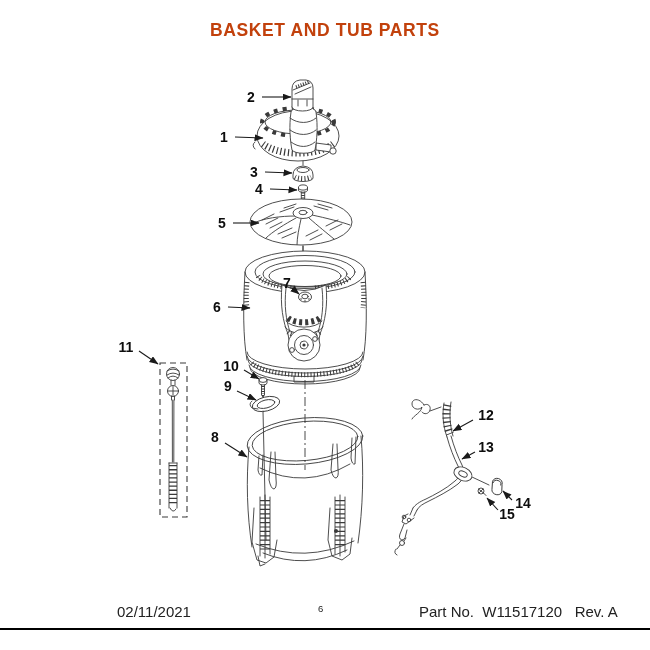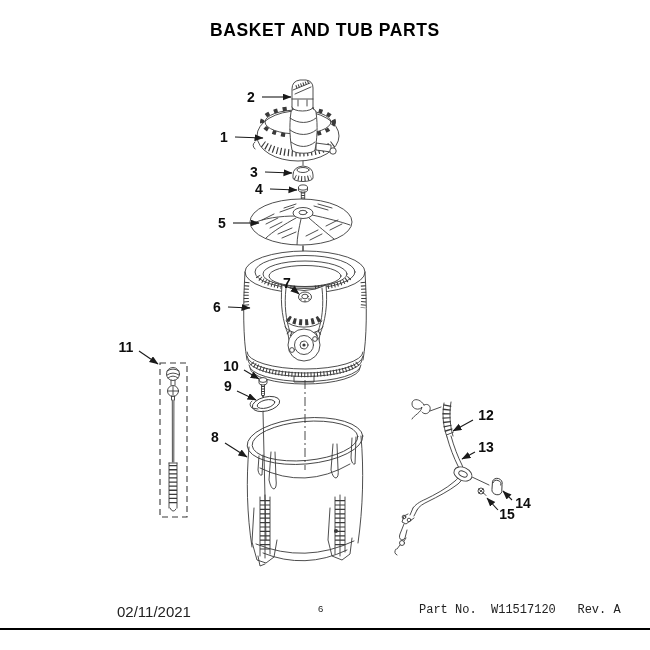--- a/index.html
+++ b/index.html
@@ -1,24 +1,24 @@
 <!DOCTYPE html>
 <html><head>
 <meta charset="utf-8">
 <style>
   html,body{margin:0;padding:0;}
   body{width:650px;height:650px;background:#ffffff;position:relative;overflow:hidden;
        font-family:"Liberation Sans", sans-serif;}
   .page{position:absolute;inset:0;background:#fff;}
   .title{position:absolute;top:20px;left:0;width:650px;text-align:center;
-         font-weight:700;font-size:17.5px;letter-spacing:.6px;color:#000000;}
+         font-weight:700;font-size:17.5px;letter-spacing:.6px;color:#c2410c;}
   .diagram-svg{position:absolute;left:0;top:0;}
   .footer-date{position:absolute;left:117px;top:603px;font-size:15px;color:#222;}
   .footer-page{position:absolute;left:318px;top:603px;font-size:9.5px;color:#222;}
-  .footer-part{position:absolute;left:419px;top:603px;font-size:12px;color:#222;white-space:pre;font-family:Liberation Mono, monospace;}
+  .footer-part{position:absolute;left:419px;top:603px;font-size:15px;color:#222;white-space:pre;}
   .bottom-rule{position:absolute;left:0;top:628px;width:650px;height:2px;background:#000;}
   
   .ln  {fill:none;stroke:#3a3a3a;stroke-width:.9;stroke-linecap:round;stroke-linejoin:round;}
   .lnf {fill:#ffffff;stroke:#3a3a3a;stroke-width:.9;stroke-linejoin:round;}
   .dot {fill:#3a3a3a;stroke:none;}
   .dashdot{fill:none;stroke:#4a4a4a;stroke-width:1;stroke-dasharray:9 3 2 3;}
   .dashrect{fill:none;stroke:#3a3a3a;stroke-width:1.1;stroke-dasharray:6 4;}
   .tkA{fill:none;stroke:#3a3a3a;stroke-width:7;stroke-dasharray:1.2 2.6;stroke-linecap:butt;}
   .tkB{fill:none;stroke:#3a3a3a;stroke-width:5;stroke-dasharray:1 2.2;stroke-linecap:butt;}
   .tkC{fill:none;stroke:#3a3a3a;stroke-width:4;stroke-dasharray:4 5;stroke-linecap:butt;}

